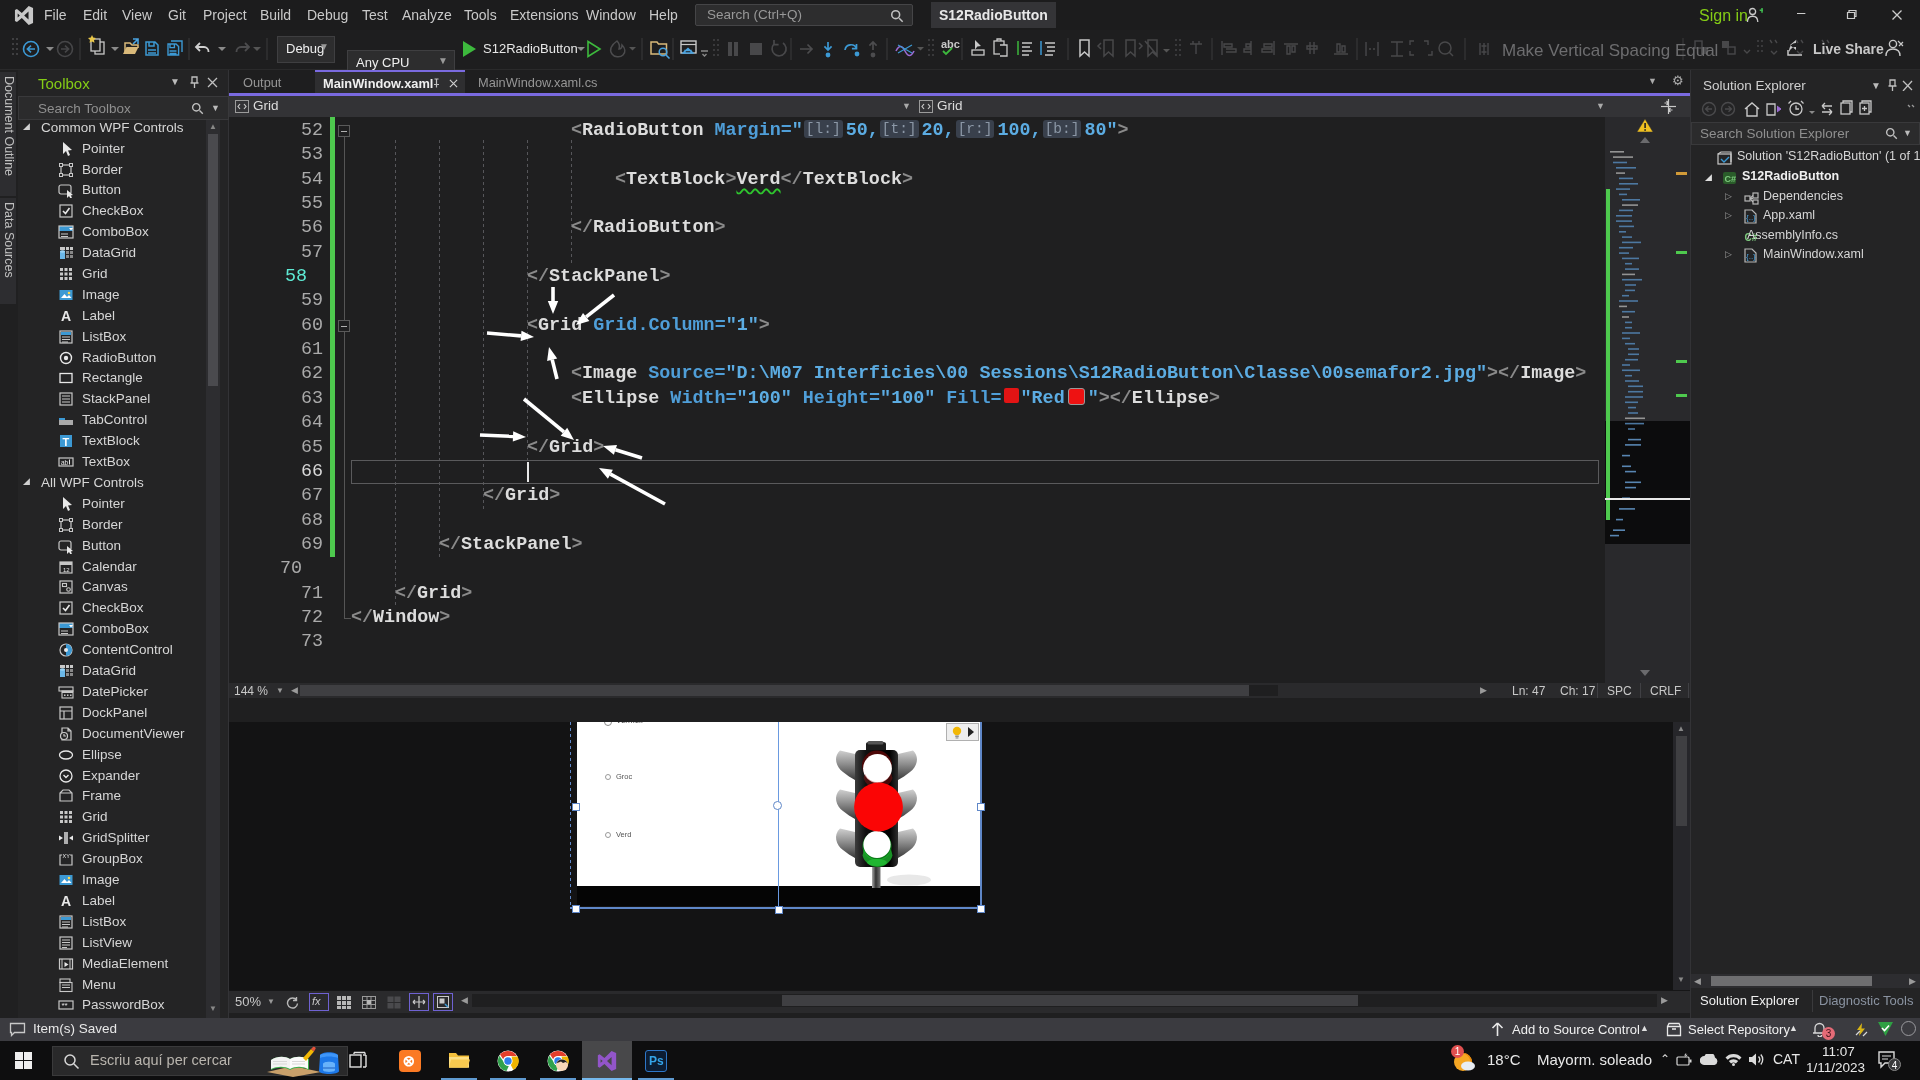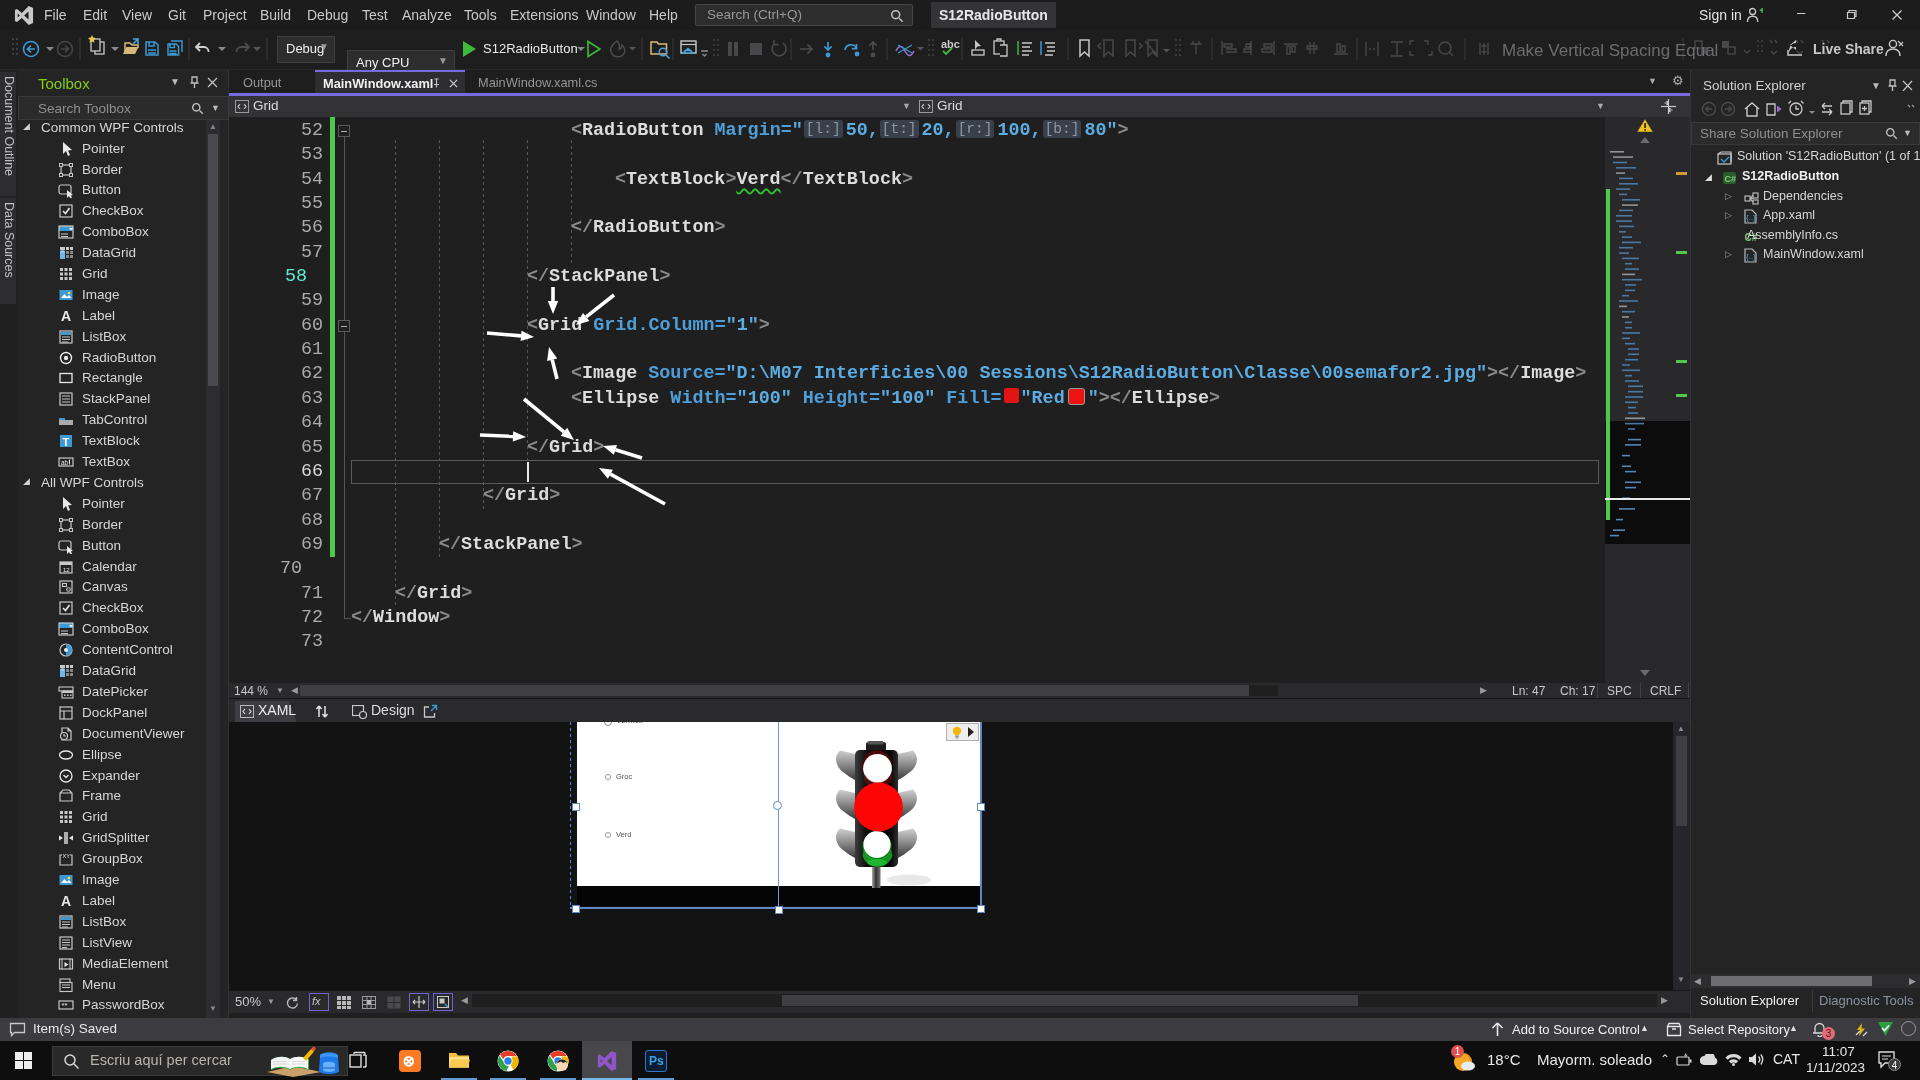--- a/index.html
+++ b/index.html
@@ -211,21 +211,21 @@
       </div>
     <div class="abs" style="left:695px;top:4px;width:218px;height:22px;background:#2d2d2e;border:1px solid #454547;border-radius:2px;">
       <span style="position:absolute;left:11px;top:2px;font-size:13.5px;color:#989898;">Search (Ctrl+Q)</span>
       <svg class="abs" style="right:8px;top:4px;" width="14" height="14" viewBox="0 0 16 16">
           <path fill="none" stroke="#c0c0c0" stroke-width="1.8" d="M10.5 10.5 L14.5 14.5 M6.5 11a4.5 4.5 0 1 0 0-9 4.5 4.5 0 0 0 0 9z"></path>
         </svg>
     </div>
     <div class="abs" style="left:931px;top:2px;height:26px;padding:0 8px;background:#343437;display:flex;align-items:center;">
       <span style="font-size:14px;color:#e8e8e8;font-weight:bold;">S12RadioButton</span>
     </div>
-    <span class="abs" style="left:1699px;top:7px;font-size:14px;color:#e5e5e5;">Sign in</span>
+    <span class="abs" style="left:1699px;top:7px;font-size:16px;color:#84cc16;">Sign in</span>
     <svg class="abs" style="left:1746px;top:7px;" width="17" height="16" viewBox="0 0 18 17">
       <path fill="none" stroke="#c9c9c9" stroke-width="1.4" d="M7 8a3.2 3.2 0 1 0 0-6.4A3.2 3.2 0 0 0 7 8 Z M1.5 16 C1.5 11.8 4 9.8 7 9.8 C10 9.8 12.5 11.8 12.5 16"></path>
       <path fill="none" stroke="#3fb950" stroke-width="1.6" d="M14.5 3.5 h5 M17 1 v5"></path>
     </svg>
     <span class="abs" style="left:1797px;top:3px;font-size:15px;color:#ccc;">–</span>
     <svg class="abs" style="left:1845px;top:9px;" width="12" height="12" viewBox="0 0 12 12">
         <path fill="none" stroke="#ccc" stroke-width="1.2" d="M2.5 3.5 h7 v6 h-7 z M4 3.5 V1.5 h7 v6 h-1.6"></path>
       </svg>
     <svg class="abs" style="left:1891px;top:9px;" width="12" height="12" viewBox="0 0 12 12">
         <path fill="none" stroke="#ccc" stroke-width="1.3" d="M1.5 1.5 L10.5 10.5 M10.5 1.5 L1.5 10.5"></path>
@@ -931,40 +931,20 @@
         </div>
       <span style="position:absolute;left:1251px;top:2px;font-size:9px;color:#9a9a9a;">▶</span>
       <span style="position:absolute;left:1283px;top:1px;font-size:12px;color:#c8c8c8;">Ln: 47</span>
       <span style="position:absolute;left:1331px;top:1px;font-size:12px;color:#c8c8c8;">Ch: 17</span>
       <div style="position:absolute;left:1368px;top:0;width:44px;height:15px;border-left:1px solid #404044;border-right:1px solid #404044;"></div>
       <div style="position:absolute;left:1412px;top:0;width:48px;height:15px;border-right:1px solid #404044;"></div>
       <span style="position:absolute;left:1378px;top:1px;font-size:12px;color:#c8c8c8;">SPC</span>
       <span style="position:absolute;left:1421px;top:1px;font-size:12px;color:#c8c8c8;">CRLF</span>
     </div>
 
-    <div class="abs" style="left:0;top:628px;width:1461px;height:24px;background:#2a2a2c;border-top:1px solid #161617;">
-      <div style="position:absolute;left:6px;top:2px;width:62px;height:22px;background:#3e3e42;clip-path:polygon(0 0, 54px 0, 62px 22px, 0 22px);"></div>
-      <svg style="position:absolute;left:11px;top:6px;" width="14" height="13" viewBox="0 0 14 13">
-          <rect x="0.5" y="0.5" width="13" height="12" fill="none" stroke="#b8b8b8"></rect>
-          <path fill="none" stroke="#d8d8d8" stroke-width="1.2" d="M5 4 L3 6.5 L5 9 M9 4 L11 6.5 L9 9"></path>
-        </svg>
-      <span style="position:absolute;left:29px;top:3px;font-size:14px;color:#ececec;">XAML</span>
-      <svg style="position:absolute;left:86px;top:5px;" width="14" height="15" viewBox="0 0 14 15">
-          <path fill="none" stroke="#e0e0e0" stroke-width="1.5" d="M4 13 V2 M4 2 L1.5 5 M4 2 L6.5 5 M10 2 v11 M10 13 l-2.5 -3 M10 13 l2.5 -3"></path>
-        </svg>
-      <svg style="position:absolute;left:123px;top:6px;" width="15" height="14" viewBox="0 0 15 14">
-          <rect x="0.5" y="0.5" width="11" height="10" fill="none" stroke="#c8c8c8" stroke-width="1.2"></rect>
-          <circle cx="11" cy="10" r="3.5" fill="#2a2a2c" stroke="#c8c8c8" stroke-width="1.2"></circle>
-        </svg>
-      <span style="position:absolute;left:142px;top:3px;font-size:14px;color:#dcdcdc;">Design</span>
-      <svg style="position:absolute;left:194px;top:5px;" width="15" height="15" viewBox="0 0 15 15">
-          <path fill="none" stroke="#c8c8c8" stroke-width="1.3" d="M6 3 H1.5 v10 h10 V9"></path>
-          <path fill="none" stroke="#3c99d4" stroke-width="1.4" d="M8 7 L13.5 1.5 M9 1.5 h4.5 v4.5"></path>
-        </svg>
-    </div>
 
     <div class="abs" id="design" style="left:0;top:652px;width:1461px;height:268px;background:#131314;overflow:hidden;">
 
       <div style="position:absolute;left:348px;top:0;width:403px;height:164px;background:#fff;"></div>
       <div style="position:absolute;left:348px;top:164px;width:403px;height:20px;background:#050505;"></div>
 
       <div style="position:absolute;left:341px;top:0;width:1px;height:186px;background:repeating-linear-gradient(to bottom,#5f87c8 0 3px,transparent 3px 6px);"></div>
 
       <div style="position:absolute;left:751px;top:0;width:2px;height:186px;background:#5f87c8;"></div>
 
@@ -1125,21 +1105,21 @@
         <rect x="150" y="7" width="9" height="11" stroke="#c8c8c8" stroke-width="1.3"></rect>
           <path d="M152 7 v-2 h9 v11 h-2" stroke="#c8c8c8" stroke-width="1.3"></path>
         <rect x="169" y="7" width="9" height="11" stroke="#c8c8c8" stroke-width="1.3"></rect>
           <path d="M171 7 v-2 h9 v11 h-2" stroke="#c8c8c8" stroke-width="1.3"></path>
           <path d="M173.5 10 v5 M171 12.5 h5" stroke="#c8c8c8" stroke-width="1.3"></path>
         <path d="M217 9 l2 2 m2 -2 l2 2" stroke="#9a9a9a" stroke-width="1.3"></path>
       </g>
     </svg>
 
     <div style="position:absolute;left:0px;top:52px;width:229px;height:23px;background:#2b2b2c;border:1px solid #39393b;">
-      <span style="position:absolute;left:8px;top:3px;font-size:13.5px;color:#8f8f8f;">Share Solution Explorer</span>
+      <span style="position:absolute;left:8px;top:3px;font-size:13.5px;color:#8f8f8f;">Search Solution Explorer</span>
       <svg style="position:absolute;left:193px;top:4px;" width="13" height="13" viewBox="0 0 16 16">
           <path fill="none" stroke="#c0c0c0" stroke-width="1.7" d="M10.5 10.5 L14.5 14.5 M6.5 11a4.5 4.5 0 1 0 0-9 4.5 4.5 0 0 0 0 9z"></path>
         </svg>
       <span style="position:absolute;left:211px;top:5px;font-size:9px;color:#bbb;">▼</span>
     </div>
 
     <div style="position:absolute;left:0;top:76px;width:229px;height:120px;font-size:12.5px;color:#d6d6d6;overflow:hidden;">
       <div style="position:absolute;left:0;top:3px;">
         <svg style="position:absolute;left:26px;top:2px;" width="15" height="14" viewBox="0 0 15 14">
             <rect x="1" y="3" width="13" height="10" fill="none" stroke="#c8c8c8" stroke-width="1.2"></rect>

